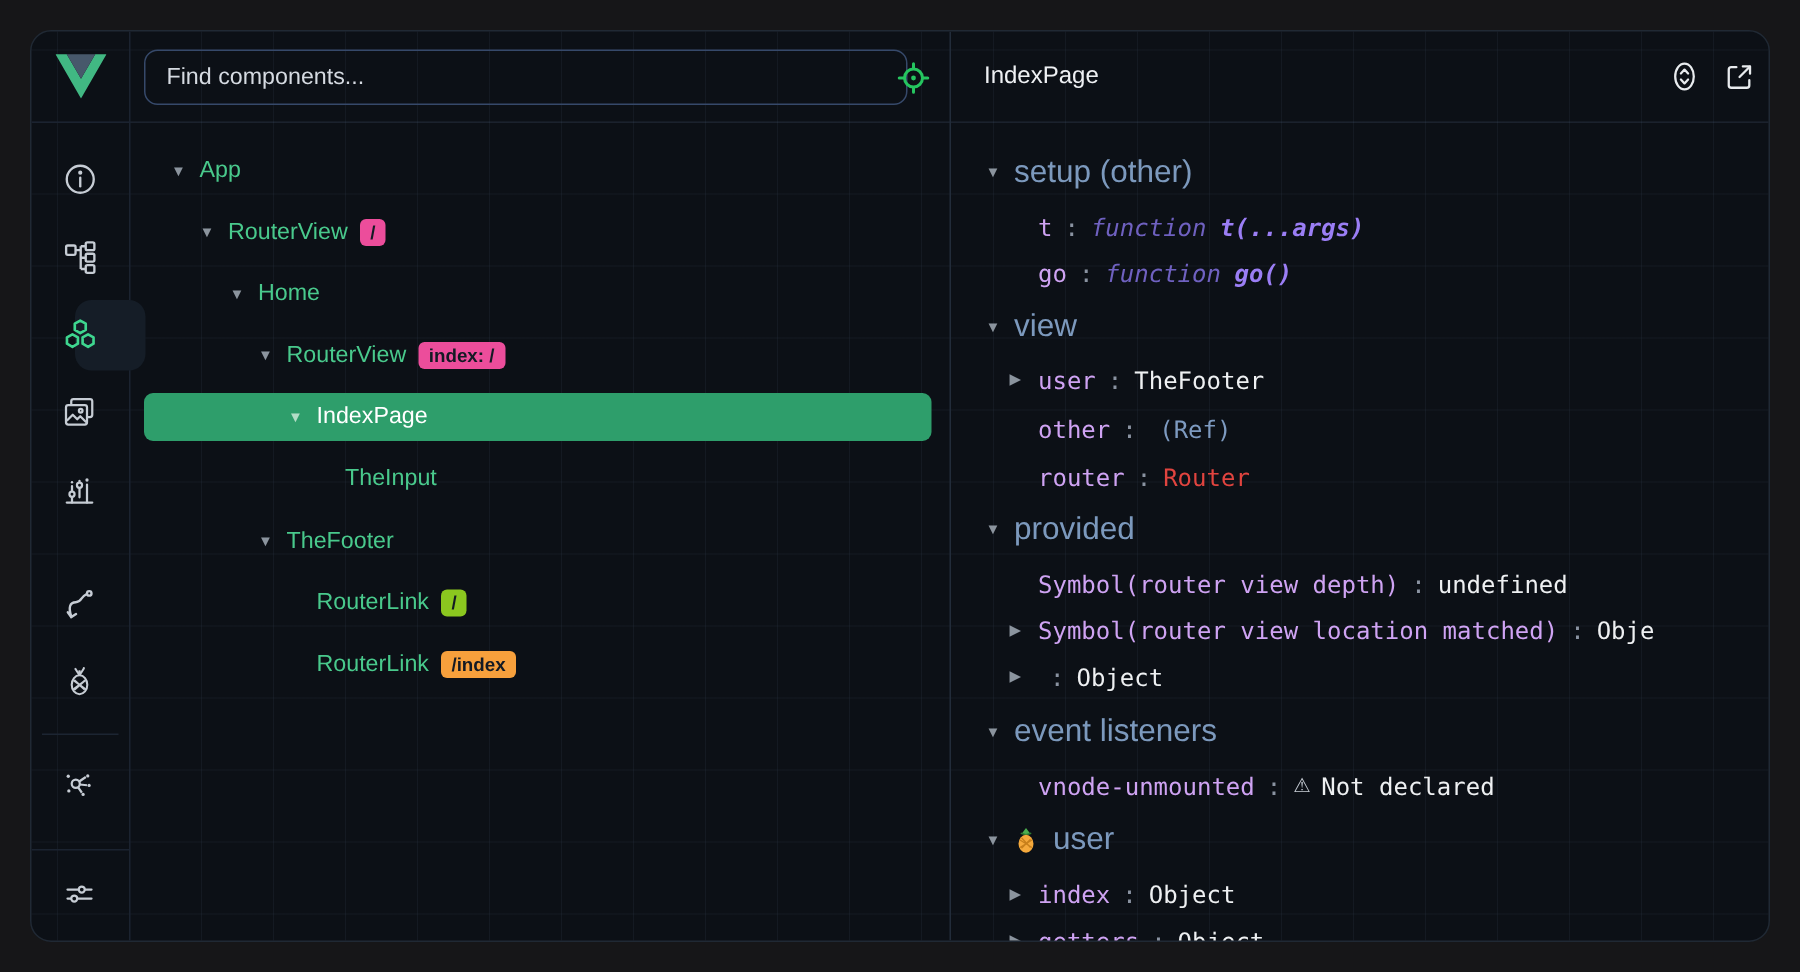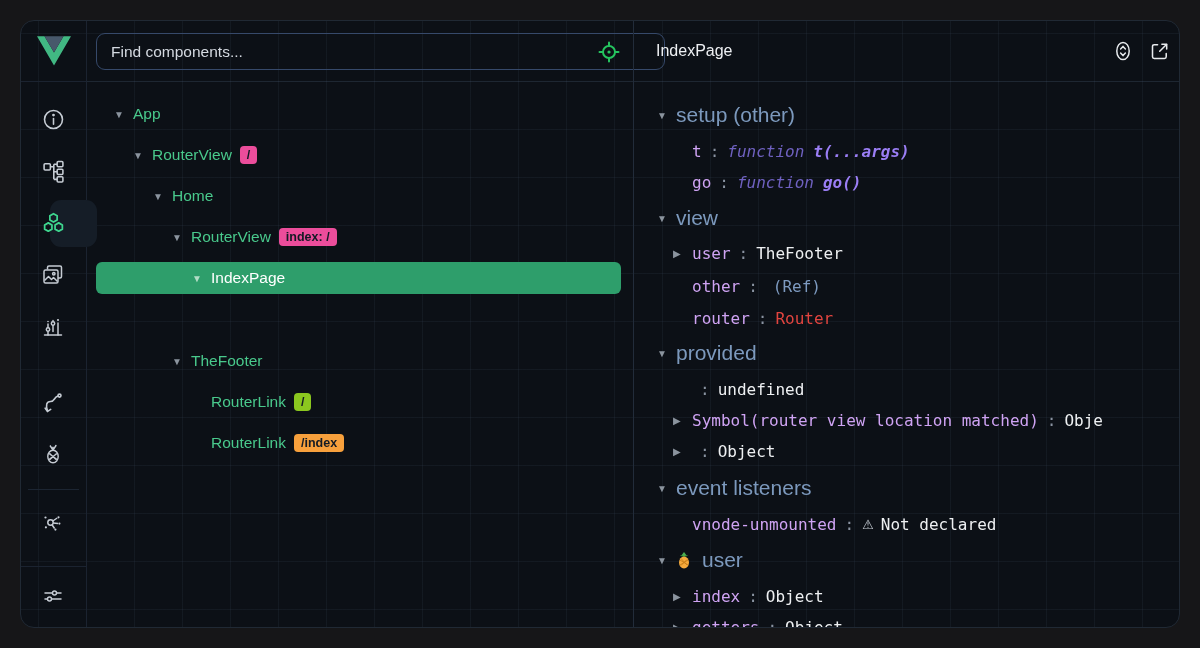--- a/index.html
+++ b/index.html
@@ -25,21 +25,21 @@
     display:flex;align-items:center;justify-content:center}
   .rail-btn{position:absolute;left:0;width:64px;height:44px;display:flex;align-items:center;justify-content:center;
     color:#c6ccd4;cursor:pointer}
   .rail-btn svg{display:block}
   .active-pill{position:absolute;left:29px;top:179px;width:47px;height:47px;background:#151d27;border-radius:11px}
   .rail-div{position:absolute;left:7px;width:51px;height:1px;background:#1c2532}
   .rail-sep{position:absolute;left:0;width:65px;height:1px;background:#1b2330}
   
   .hdr-line{position:absolute;left:65px;right:0;top:60px;height:1px;background:rgba(125,155,195,0.10);z-index:2}
   .search-box{
-    position:absolute;left:75px;top:12px;width:569px;height:37px;box-sizing:border-box;
+    position:absolute;left:75px;top:12px;width:509px;height:37px;box-sizing:border-box;
     background:transparent;border:1px solid #36496a;border-radius:9px;color:#dfe3e8;
     font-size:15.5px;padding:0 14px;outline:none;font-family:"Liberation Sans",sans-serif;
   }
   .search-box::placeholder{color:#d5dae1;opacity:1}
   .target-btn{position:absolute;left:572px;top:15px;width:32px;height:32px;display:flex;align-items:center;justify-content:center;cursor:pointer}
   .insp-title{position:absolute;left:635px;top:20px;height:20px;line-height:20px;color:#eef0f3;font-size:16px;font-weight:500}
   .hdr-ic{position:absolute;top:15px;width:30px;height:30px;display:flex;align-items:center;justify-content:center;color:#e8ebee;cursor:pointer}
   
   .vdiv{position:absolute;left:612px;top:0;bottom:0;width:1px;background:#222c3a;z-index:2}
   
@@ -211,20 +211,24 @@
   </div>
   <div class="trow lvl3" style="top:202px">
     <span class="caret">▼</span>
     <span class="tlabel">RouterView</span>
     <span class="badge pink">index: /</span>
   </div>
   <div class="trow lvl4 selected" style="top:241px">
     <span class="caret">▼</span>
     <span class="tlabel">IndexPage</span>
   </div>
+  <div class="trow lvl5" style="top:284px">
+    <span class="caret-sp"></span>
+    <span class="tlabel">TheInput</span>
+  </div>
   <div class="trow lvl3" style="top:326px">
     <span class="caret">▼</span>
     <span class="tlabel">TheFooter</span>
   </div>
   <div class="trow lvl4" style="top:367px">
     <span class="caret-sp"></span>
     <span class="tlabel">RouterLink</span>
     <span class="badge lime">/</span>
   </div>
   <div class="trow lvl4" style="top:408px">
@@ -274,20 +278,21 @@
     <span class="mono icolon">:</span>
     <span class="mono v-red">Router</span>
   </div>
 
   <div class="isec" style="top:318px">
     <span class="caret">▼</span>
     <span class="isec-title">provided</span>
   </div>
   <div class="irow" style="top:354px">
     <span class="exp"></span>
+    <span class="mono ikey">Symbol(router view depth)</span>
     <span class="mono icolon">:</span>
     <span class="mono v-white">undefined</span>
   </div>
   <div class="irow" style="top:385px">
     <span class="exp">▶</span>
     <span class="mono ikey">Symbol(router view location matched)</span>
     <span class="mono icolon">:</span>
     <span class="mono v-white">Obje</span>
   </div>
   <div class="irow" style="top:416px">

